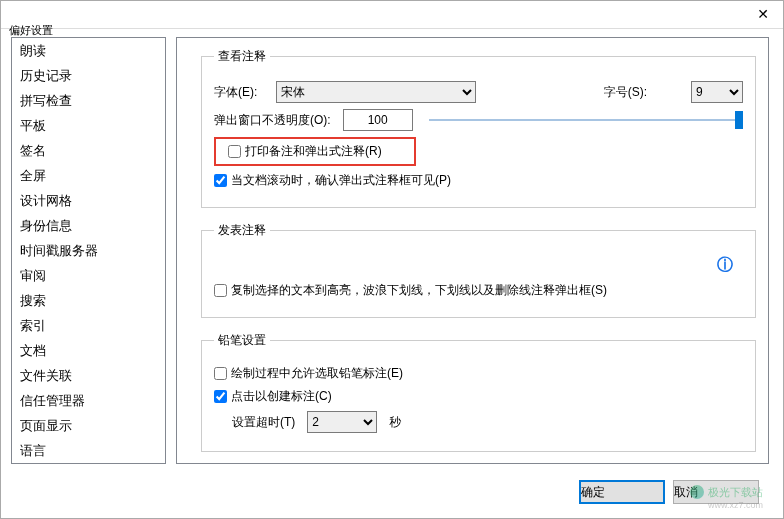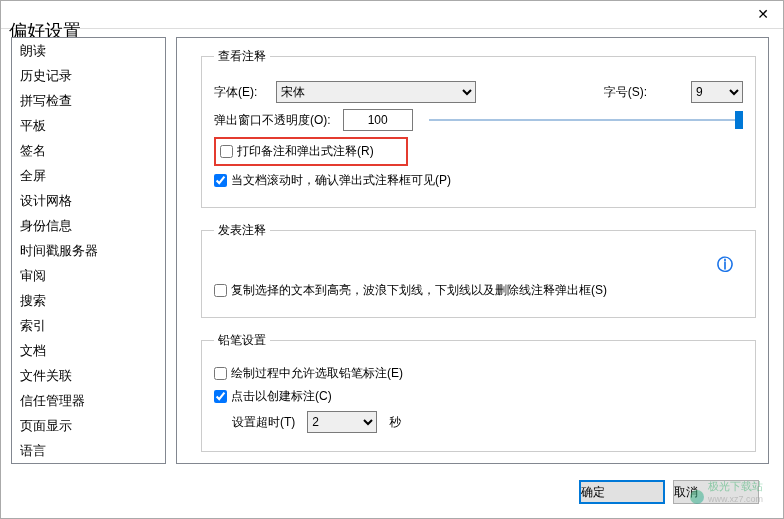--- a/index.html
+++ b/index.html
@@ -16,21 +16,21 @@
   }
   .titlebar {
     height: 28px;
     display: flex;
     align-items: center;
     justify-content: space-between;
     padding: 0 0 0 8px;
     border-bottom: 1px solid #ddd;
     background: #fff;
   }
-  .titlebar .title { font-size: 18px; margin-top: 32px; }
+  .titlebar .title { font-size: 11px; margin-top: 32px; }
   .titlebar .close {
     width: 40px;
     height: 28px;
     text-align: center;
     line-height: 26px;
     font-size: 14px;
   }
   .content {
     display: flex;
     height: 443px;
@@ -115,21 +115,21 @@
   .slider .thumb {
     position: absolute;
     top: 1px;
     right: 0;
     width: 8px;
     height: 18px;
     background: #0078d7;
   }
   .highlight-box {
     border: 2px solid #e43b2f;
-    padding: 4px 32px 4px 4px;
+    padding: 4px 32px 4px 12px;
     display: inline-flex;
     align-items: center;
   }
   input[type="checkbox"] {
     width: 13px; height: 13px;
     margin: 0 4px 0 0;
     vertical-align: middle;
   }
   label.cb { display: inline-flex; align-items: center; }
   .info-icon {
@@ -161,27 +161,27 @@
     background: #e1e1e1;
     font-size: 12px;
     text-align: left;
     line-height: 22px;
     cursor: default;
   }
   .btn.primary { border: 2px solid #0078d7; line-height: 20px; }
   .watermark {
     position: absolute;
     right: 20px;
-    bottom: 8px;
+    bottom: 2px;
     opacity: 0.5;
     font-size: 11px;
     color: #3bb36e;
     pointer-events: none;
     display: flex;
-    align-items: flex-end;
+    align-items: flex-start;
     gap: 4px;
   }
   .watermark .wm-logo {
     width: 14px; height: 14px; border-radius: 50%;
     background: linear-gradient(135deg,#3bb36e,#2a9);
   }
   .watermark .wm-sub { font-size: 9px; color: #999; display:block; }
 </style>
 </head>
 <body>

